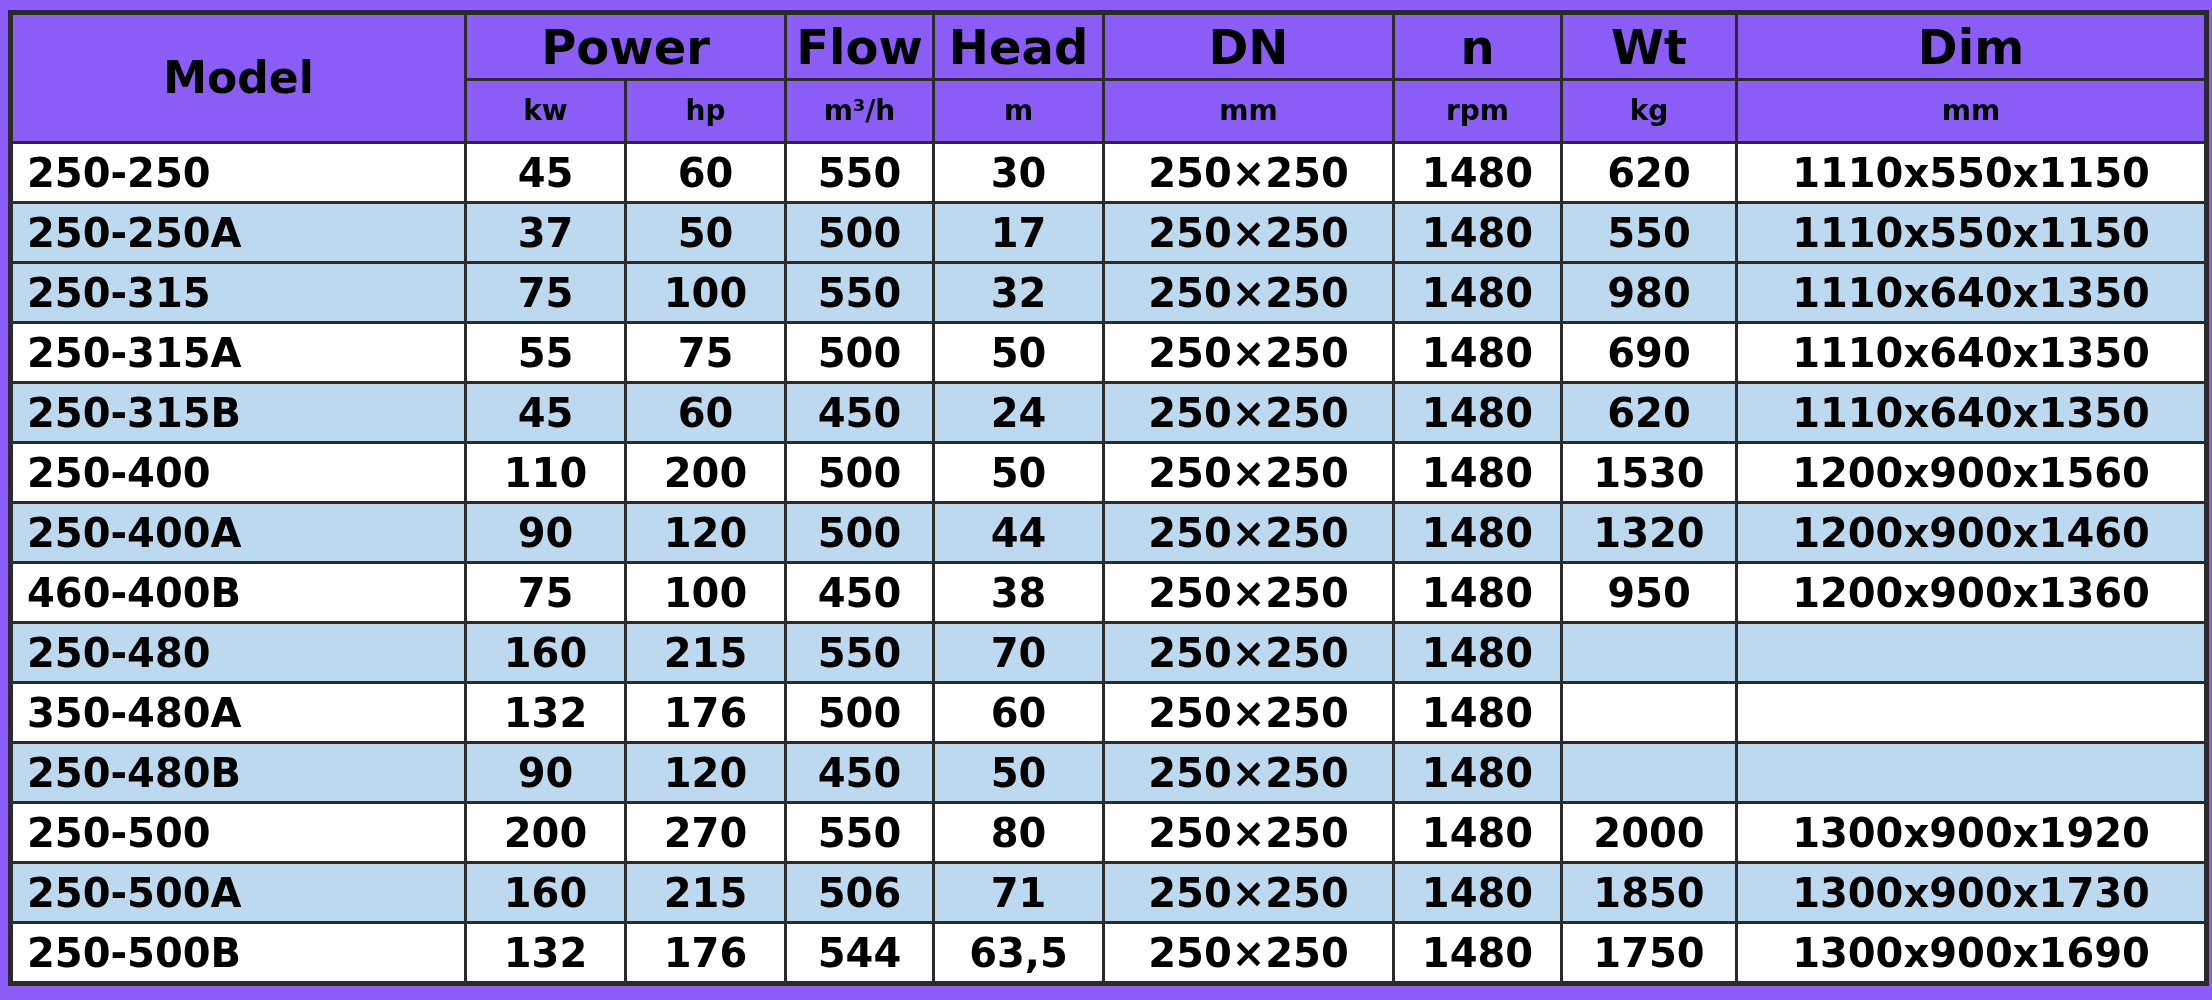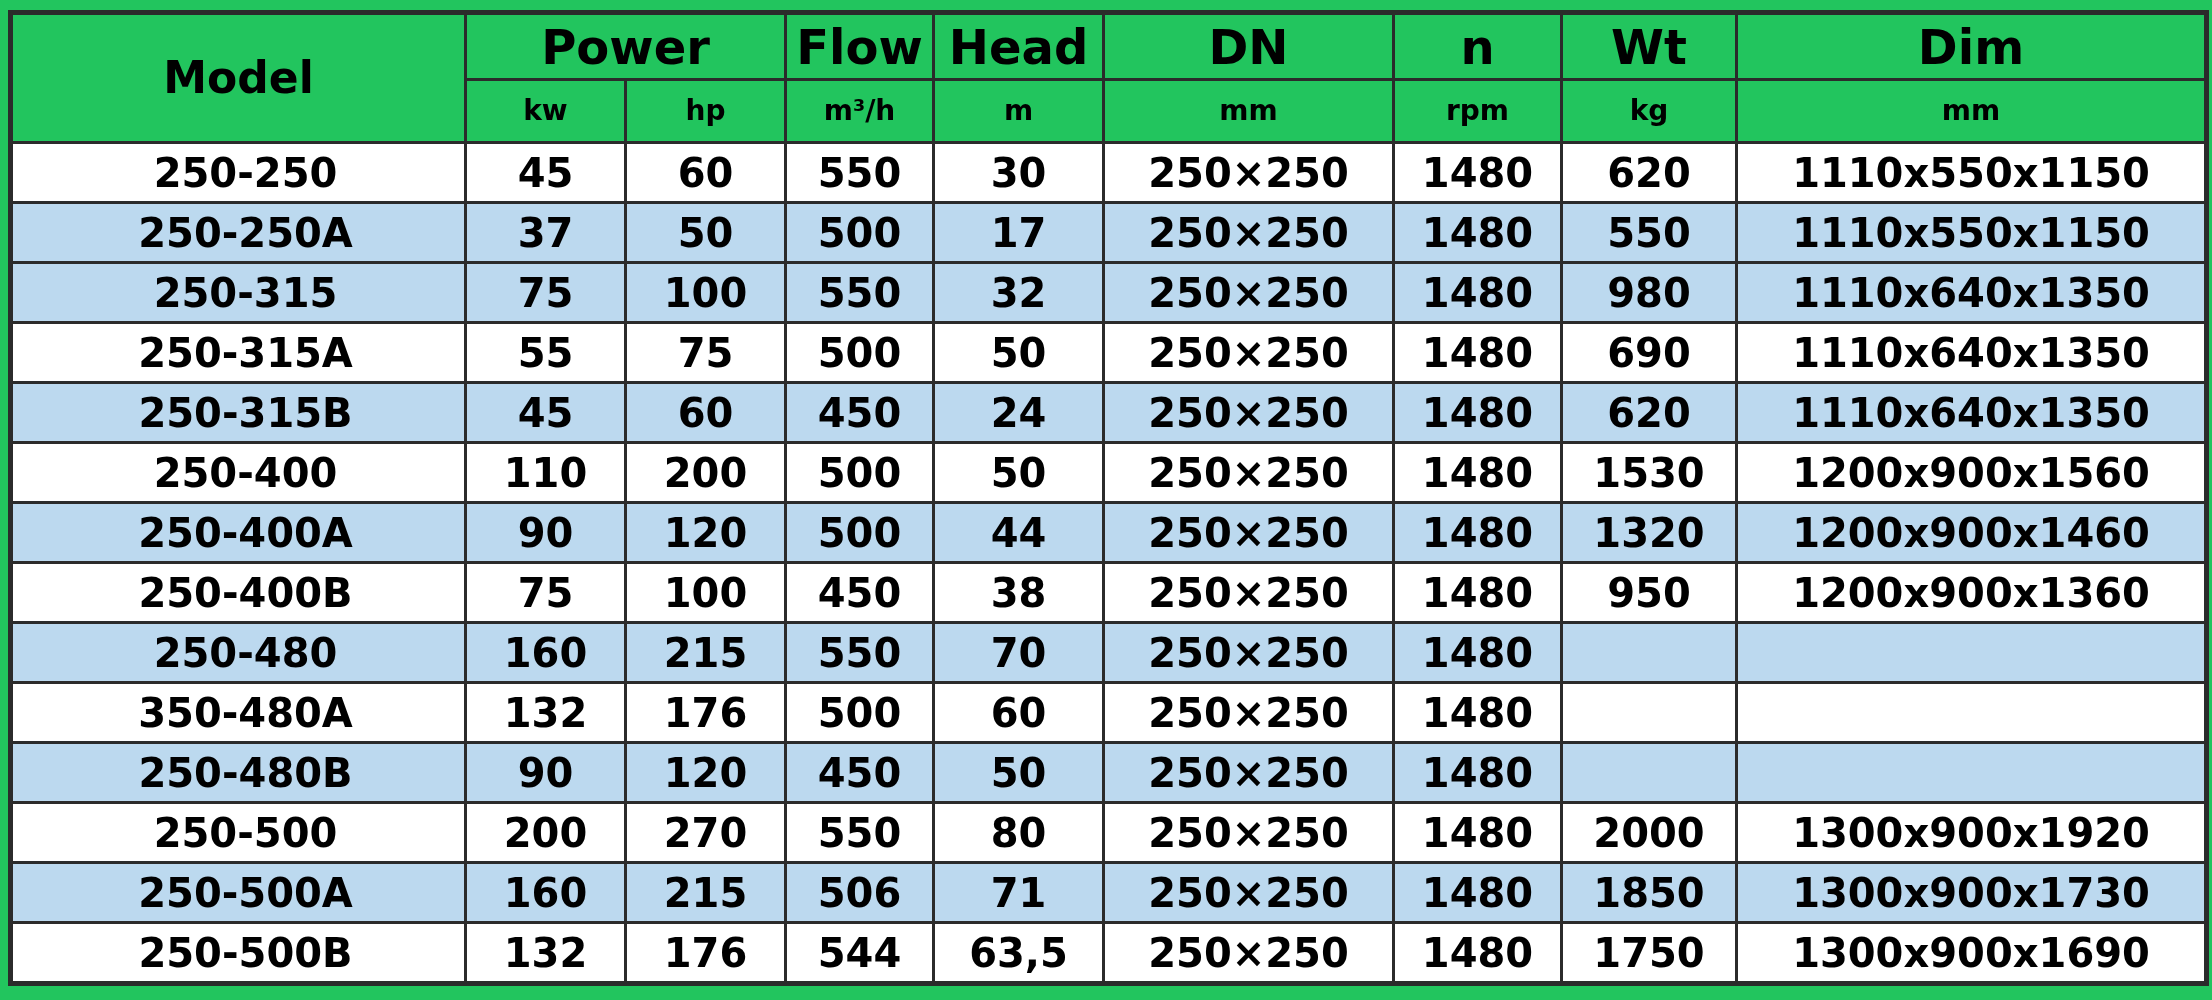--- a/index.html
+++ b/index.html
@@ -12,21 +12,21 @@
     height: 1000px;
     font-family: "DejaVu Sans", sans-serif;
     overflow: hidden;
   }
   .sheet {
     position: relative;
     width: 2212px;
     height: 1000px;
     box-sizing: border-box;
     padding: 10px 18px 8px 8px;
-    background: #22c55e;
+    background: #8b5cf6;
   }
   table.spec {
     border-collapse: collapse;
     table-layout: fixed;
     width: 2196px;
     margin: 0;
     border: 5px solid #2b2b2b;
   }
   table.spec th,
   table.spec td {
@@ -51,21 +51,21 @@
   thead th.unit {
     font-size: 28px;
     height: 60px;
   }
   
   tbody td {
     font-size: 40px;
     height: 57px;
   }
   tbody td.model-cell {
-    text-align: center;
+    text-align: left;
     padding-left: 14px;
     font-size: 40px;
   }
   tr.shaded td {
     background: #bcd9ef;
   }
   tr.plain td {
     background: #ffffff;
   }
   
@@ -189,21 +189,21 @@
           <td>90</td>
           <td>120</td>
           <td>500</td>
           <td>44</td>
           <td>250×250</td>
           <td>1480</td>
           <td>1320</td>
           <td>1200x900x1460</td>
         </tr>
         <tr class="plain">
-          <td class="model-cell">250-400B</td>
+          <td class="model-cell">460-400B</td>
           <td>75</td>
           <td>100</td>
           <td>450</td>
           <td>38</td>
           <td>250×250</td>
           <td>1480</td>
           <td>950</td>
           <td>1200x900x1360</td>
         </tr>
         <tr class="shaded">

